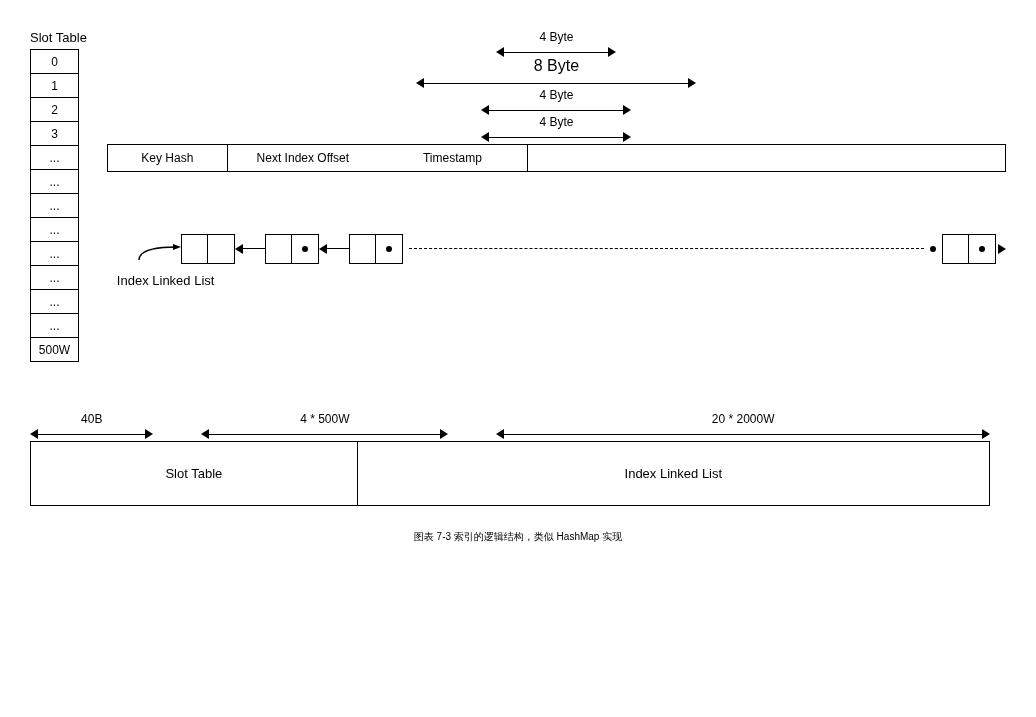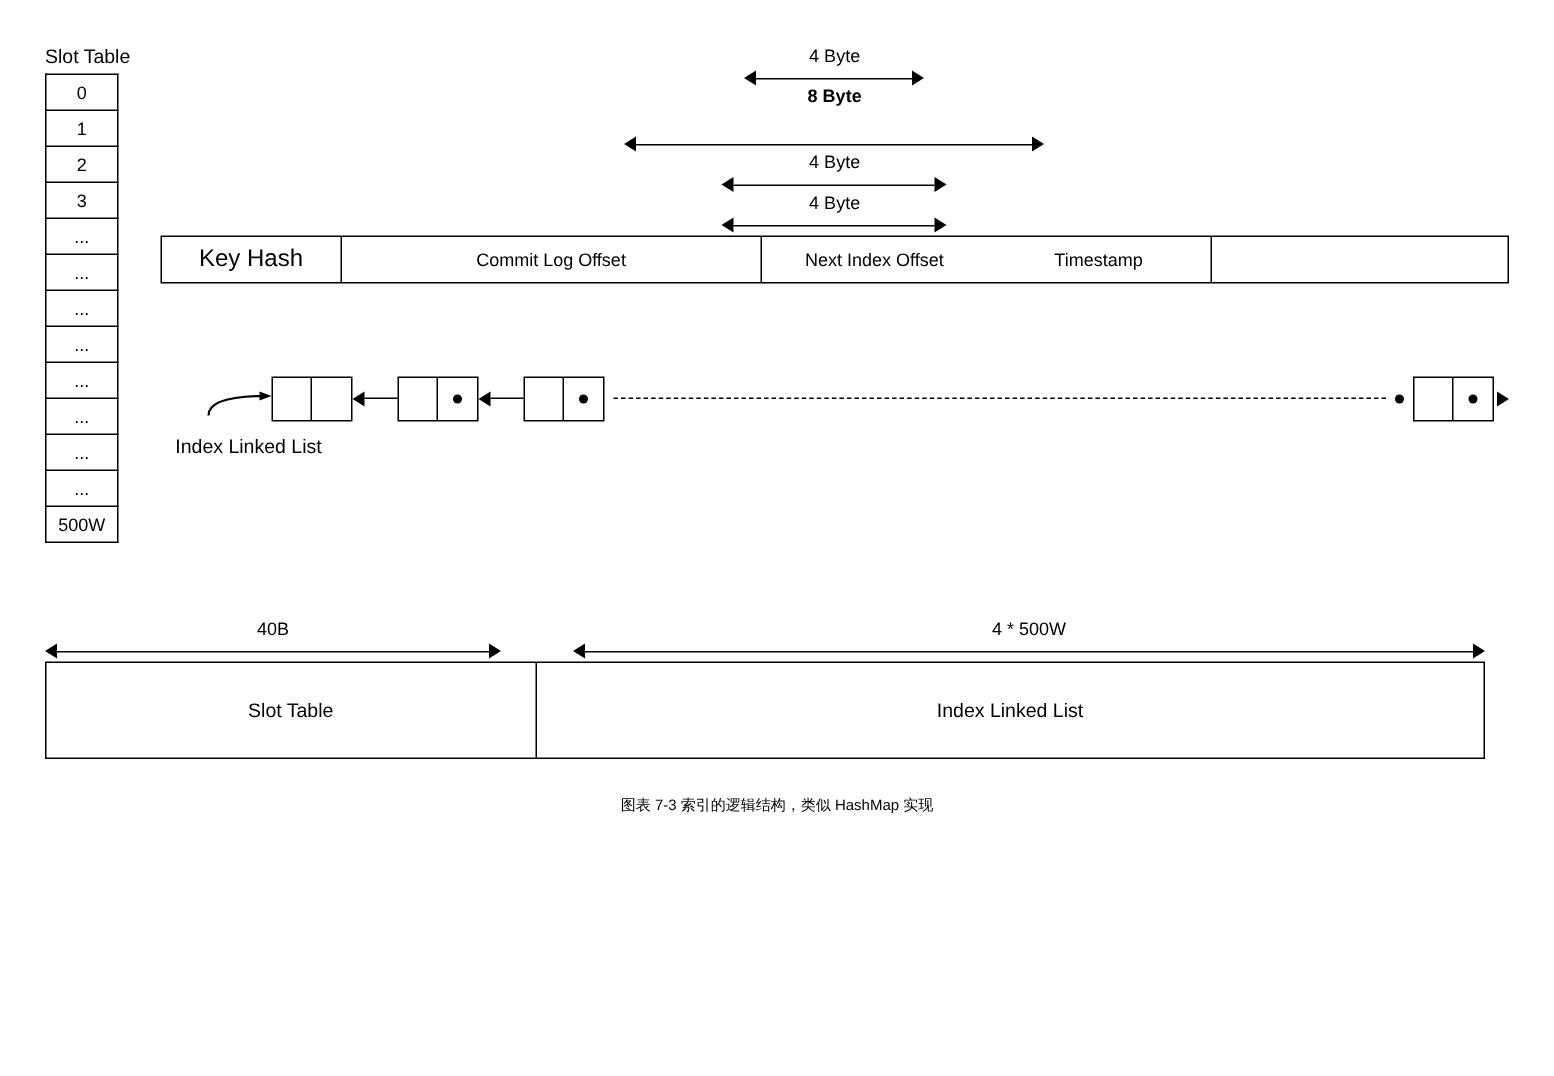--- a/index.html
+++ b/index.html
@@ -179,21 +179,21 @@
         <div class="byte-arrows" id="byte-arrows-row">
         <div style="display: flex; flex-direction: column; align-items: center; width: 120px; flex-shrink: 0;">
               <div style="font-size: 12px; margin-bottom: 3px;">4 Byte</div>
               <div style="display: flex; align-items: center; width: 100%;">
     <div style="width:0;height:0;border-top:5px solid transparent;border-bottom:5px solid transparent;border-right:8px solid #000;flex-shrink:0;"></div>
     <div style="flex:1;height:1px;background:#000;"></div>
     <div style="width:0;height:0;border-top:5px solid transparent;border-bottom:5px solid transparent;border-left:8px solid #000;flex-shrink:0;"></div>
   </div>
             </div>
             <div style="display: flex; flex-direction: column; align-items: center; width: 280px; flex-shrink: 0;">
-              <div style="font-size: 12px; margin-bottom: 20px; font-weight: bold;">8 Byte</div>
+              <div style="font-size: 16px; margin-bottom: 3px;">8 Byte</div>
               <div style="display: flex; align-items: center; width: 100%;">
     <div style="width:0;height:0;border-top:5px solid transparent;border-bottom:5px solid transparent;border-right:8px solid #000;flex-shrink:0;"></div>
     <div style="flex:1;height:1px;background:#000;"></div>
     <div style="width:0;height:0;border-top:5px solid transparent;border-bottom:5px solid transparent;border-left:8px solid #000;flex-shrink:0;"></div>
   </div>
             </div>
             <div style="display: flex; flex-direction: column; align-items: center; width: 150px; flex-shrink: 0;">
               <div style="font-size: 12px; margin-bottom: 3px;">4 Byte</div>
               <div style="display: flex; align-items: center; width: 100%;">
     <div style="width:0;height:0;border-top:5px solid transparent;border-bottom:5px solid transparent;border-right:8px solid #000;flex-shrink:0;"></div>
@@ -205,22 +205,21 @@
               <div style="font-size: 12px; margin-bottom: 3px;">4 Byte</div>
               <div style="display: flex; align-items: center; width: 100%;">
     <div style="width:0;height:0;border-top:5px solid transparent;border-bottom:5px solid transparent;border-right:8px solid #000;flex-shrink:0;"></div>
     <div style="flex:1;height:1px;background:#000;"></div>
     <div style="width:0;height:0;border-top:5px solid transparent;border-bottom:5px solid transparent;border-left:8px solid #000;flex-shrink:0;"></div>
   </div>
             </div>
           </div>
 
         <div class="field-boxes" id="field-boxes-row">
-        <div style="width: 120px; flex-shrink: 0; padding: 6px 8px; text-align: center; font-size: 16px; display: flex; align-items: center; justify-content: center; border-right: 1px solid rgb(0, 0, 0);">Key Hash</div>
-            <div style="width: 280px; flex-shrink: 0; padding: 6px 8px; text-align: center; font-size: 12px; display: flex; align-items: center; justify-content: center; border-right: 1px solid rgb(0, 0, 0);">Commit Log Offset</div>
+        <div style="width: 120px; flex-shrink: 0; padding: 6px 8px; text-align: center; font-size: 12px; display: flex; align-items: center; justify-content: center; border-right: 1px solid rgb(0, 0, 0);">Key Hash</div>
             <div style="width: 150px; flex-shrink: 0; padding: 6px 8px; text-align: center; font-size: 12px; display: flex; align-items: center; justify-content: center; border-right: none;">Next Index Offset</div>
             <div style="width: 150px; flex-shrink: 0; padding: 6px 8px; text-align: center; font-size: 12px; display: flex; align-items: center; justify-content: center; border-right: 1px solid rgb(0, 0, 0);">Timestamp</div>
           </div>
       </div>
 
       <div class="linked-list-section">
         <div class="linked-list-row" id="ll-row" style="position: relative; align-items: center; margin-left: 30px;">
         <div style="margin-right: 4px;"><svg width="40" height="30" viewBox="0 0 40 30" overflow="visible">
   <path d="M2,28 Q2,15 40,15" stroke="#000" stroke-width="1.5" fill="none"></path>
   <polygon points="36,12 44,15 36,18" fill="#000"></polygon>
@@ -276,20 +275,28 @@
   </div>
         </div>
         <div style="display: flex; flex-direction: column; align-items: center; flex: 2 1 0%; text-align: right;">
           <div style="font-size: 12px; margin-bottom: 3px;">4 * 500W</div>
           <div style="display: flex; align-items: center; width: 100%;">
     <div style="width:0;height:0;border-top:5px solid transparent;border-bottom:5px solid transparent;border-right:8px solid #000;flex-shrink:0;"></div>
     <div style="flex:1;height:1px;background:#000;"></div>
     <div style="width:0;height:0;border-top:5px solid transparent;border-bottom:5px solid transparent;border-left:8px solid #000;flex-shrink:0;"></div>
   </div>
         </div>
+        <div style="display: flex; flex-direction: column; align-items: center; flex: 4 1 0%;">
+          <div style="font-size: 12px; margin-bottom: 3px;">20 * 2000W</div>
+          <div style="display: flex; align-items: center; width: 100%;">
+    <div style="width:0;height:0;border-top:5px solid transparent;border-bottom:5px solid transparent;border-right:8px solid #000;flex-shrink:0;"></div>
+    <div style="flex:1;height:1px;background:#000;"></div>
+    <div style="width:0;height:0;border-top:5px solid transparent;border-bottom:5px solid transparent;border-left:8px solid #000;flex-shrink:0;"></div>
+  </div>
+        </div>
       </div>
     <div class="bottom-field-boxes" id="bottom-field-boxes">
         <div style="flex: 2 1 0%; padding: 24px 10px; text-align: center; font-size: 13px; display: flex; align-items: center; justify-content: center; border-right: 1px solid rgb(0, 0, 0);">Slot Table</div>
         <div style="flex: 4 1 0%; padding: 24px 10px; text-align: center; font-size: 13px; display: flex; align-items: center; justify-content: center;">Index Linked List</div>
       </div>
   </div>
 
   <div class="caption">图表 7-3 索引的逻辑结构，类似 HashMap 实现</div>
 
 </div>

